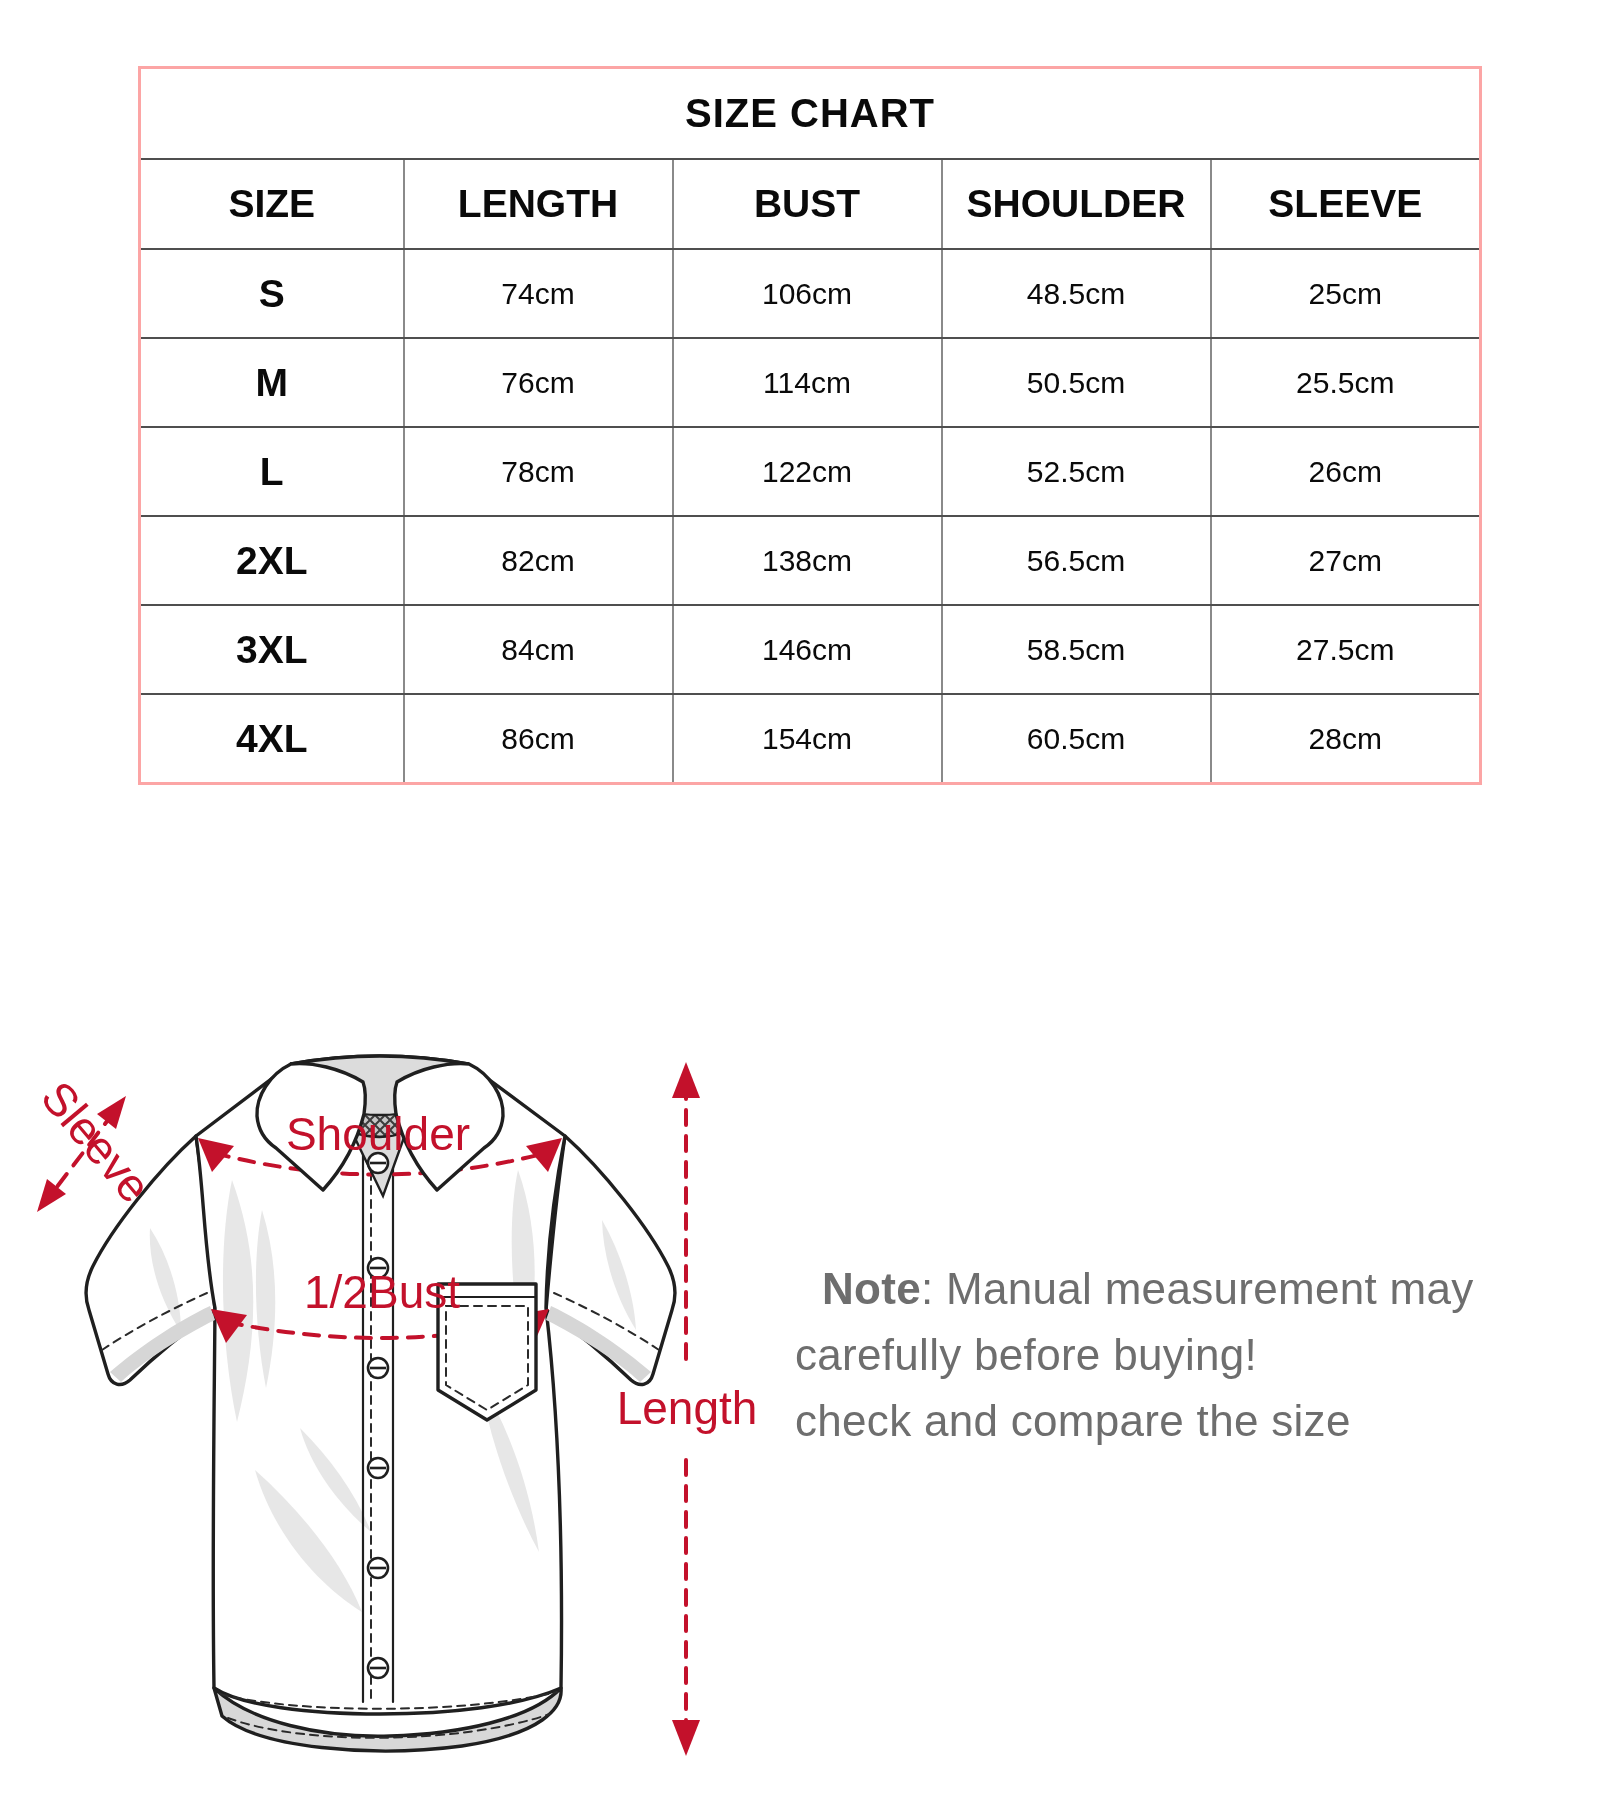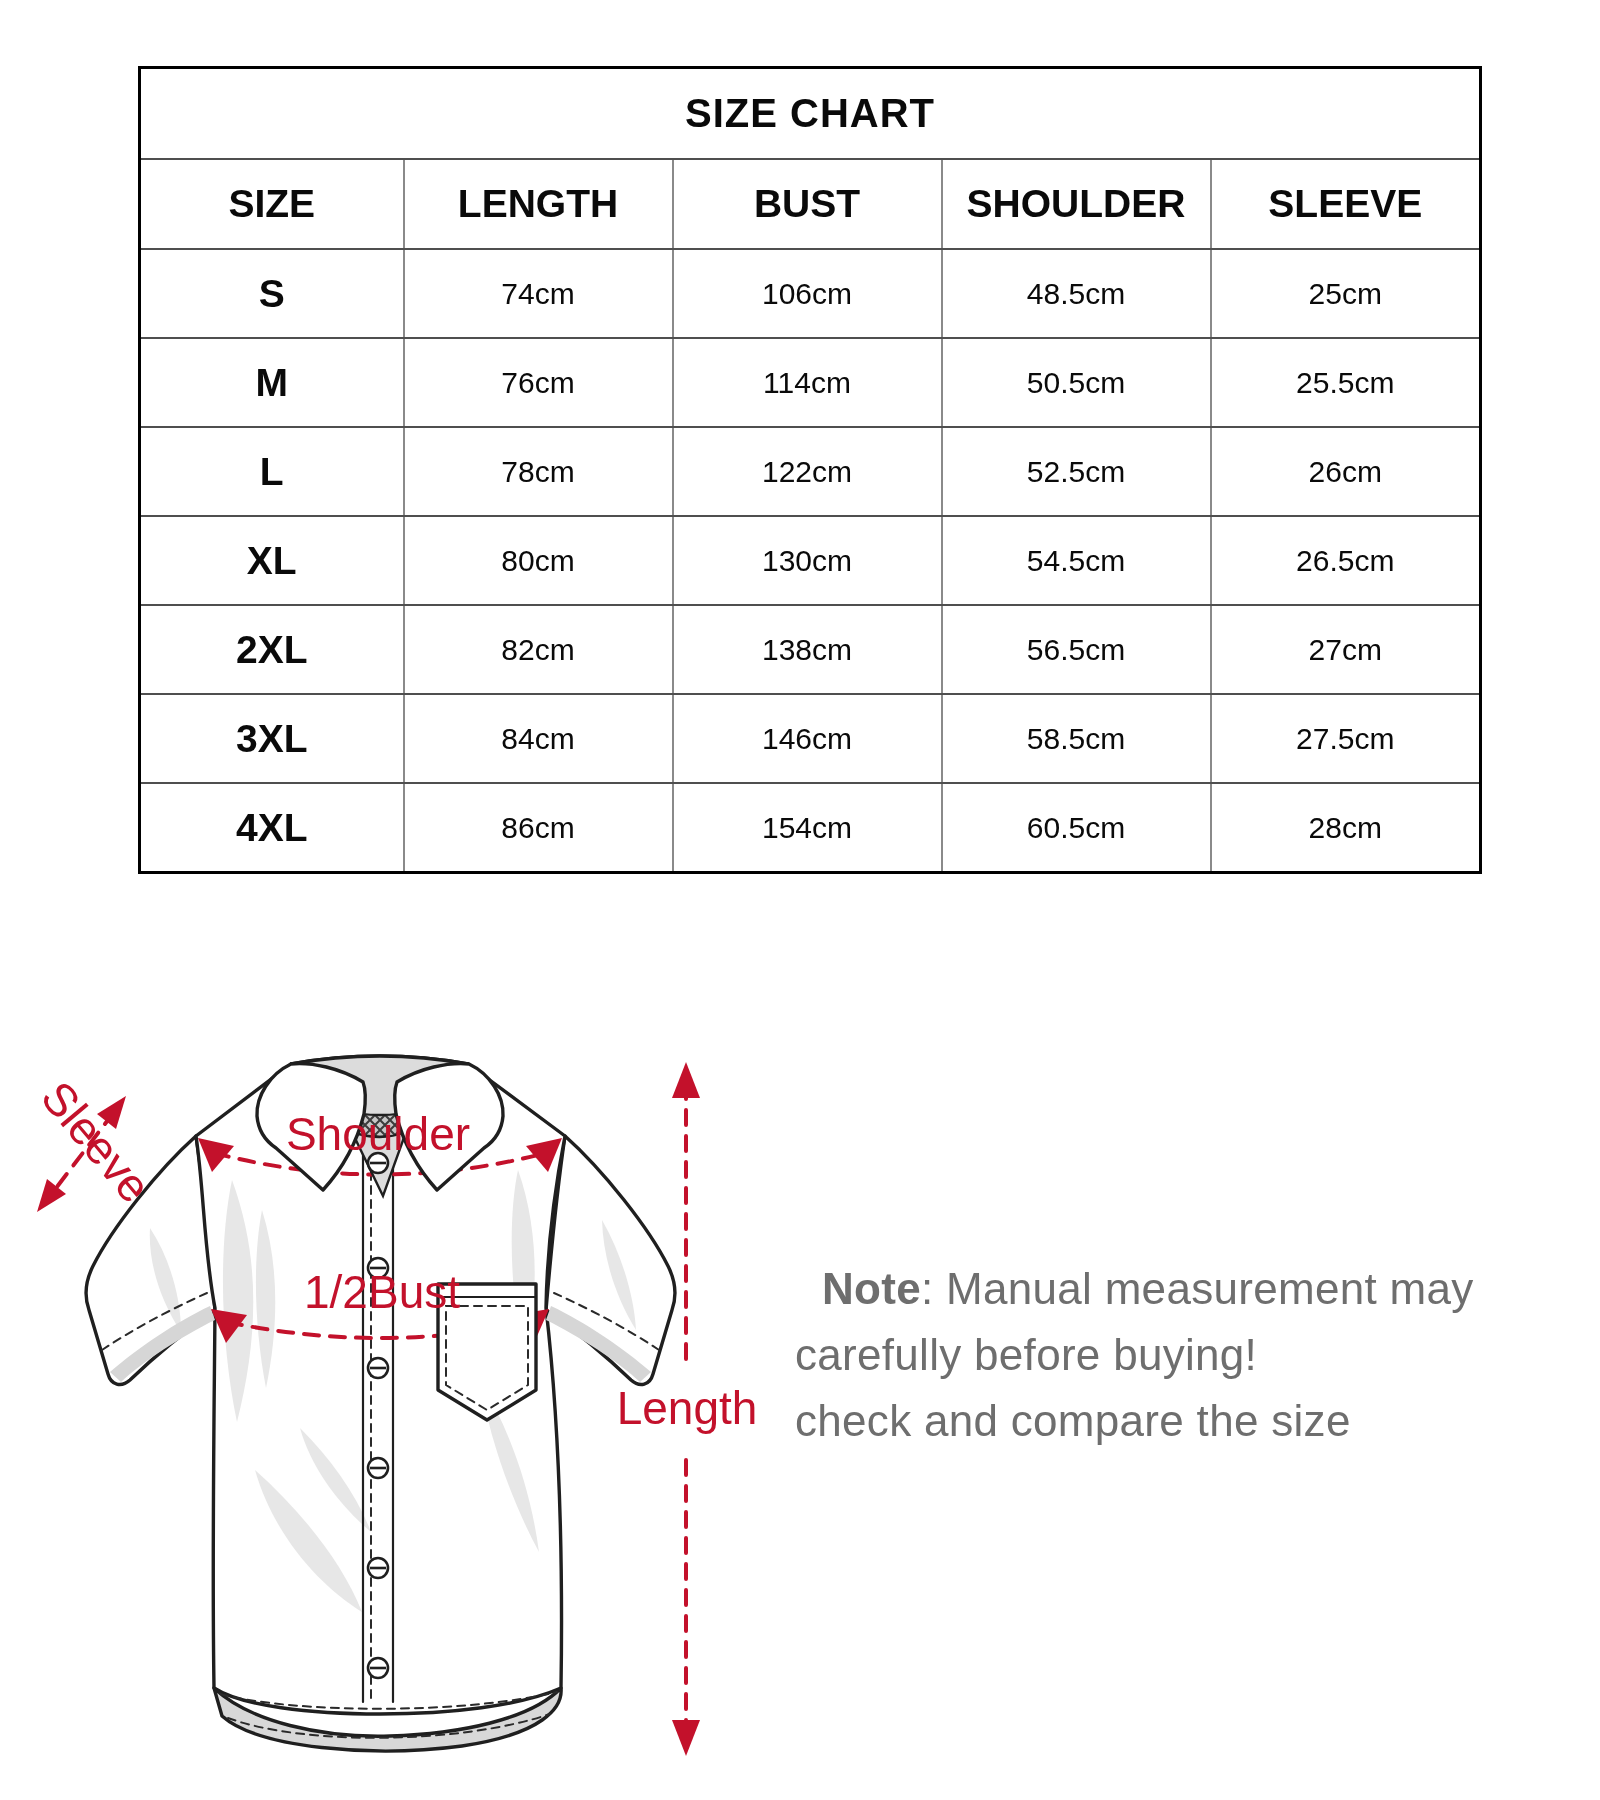--- a/index.html
+++ b/index.html
@@ -5,21 +5,21 @@
   html,body{margin:0;padding:0;background:#fff;}
   #stage{position:relative;width:1600px;height:1800px;background:#ffffff;overflow:hidden;
          font-family:"Liberation Sans", sans-serif;}
 
   
   table.size-chart{position:absolute;left:138px;top:66px;width:1341px;border-collapse:collapse;
                    table-layout:fixed;background:#fff;}
   table.size-chart, table.size-chart td, table.size-chart th{
       border-top:2px solid #4f4f4f;border-bottom:2px solid #4f4f4f;
       border-left:2px solid #8a8a8a;border-right:2px solid #8a8a8a;}
-  table.size-chart{border:3px solid #000000;}
+  table.size-chart{border:3px solid #fca5a5;}
   table.size-chart td, table.size-chart th{
       text-align:center;vertical-align:middle;color:#0a0a0a;padding:0;}
   tr.title-row td{height:89px;font-size:40px;font-weight:bold;letter-spacing:1px;}
   tr.header-row th{height:88px;font-size:39px;font-weight:bold;margin-top:9px;}
   tr.data-row td{height:87px;font-size:30px;font-weight:normal;}
   tr.data-row td.col-size{font-weight:bold;font-size:39px;}
 
   
   .note{position:absolute;left:795px;top:1256px;width:740px;
         font-size:44px;line-height:66px;letter-spacing:0.3px;color:#6e6e6e;}
@@ -73,27 +73,20 @@
       <td>114cm</td>
       <td>50.5cm</td>
       <td>25.5cm</td>
     </tr>
     <tr class="data-row">
       <td class="col-size">L</td>
       <td>78cm</td>
       <td>122cm</td>
       <td>52.5cm</td>
       <td>26cm</td>
-    </tr>
-    <tr class="data-row">
-      <td class="col-size">XL</td>
-      <td>80cm</td>
-      <td>130cm</td>
-      <td>54.5cm</td>
-      <td>26.5cm</td>
     </tr>
     <tr class="data-row">
       <td class="col-size">2XL</td>
       <td>82cm</td>
       <td>138cm</td>
       <td>56.5cm</td>
       <td>27cm</td>
     </tr>
     <tr class="data-row">
       <td class="col-size">3XL</td>

